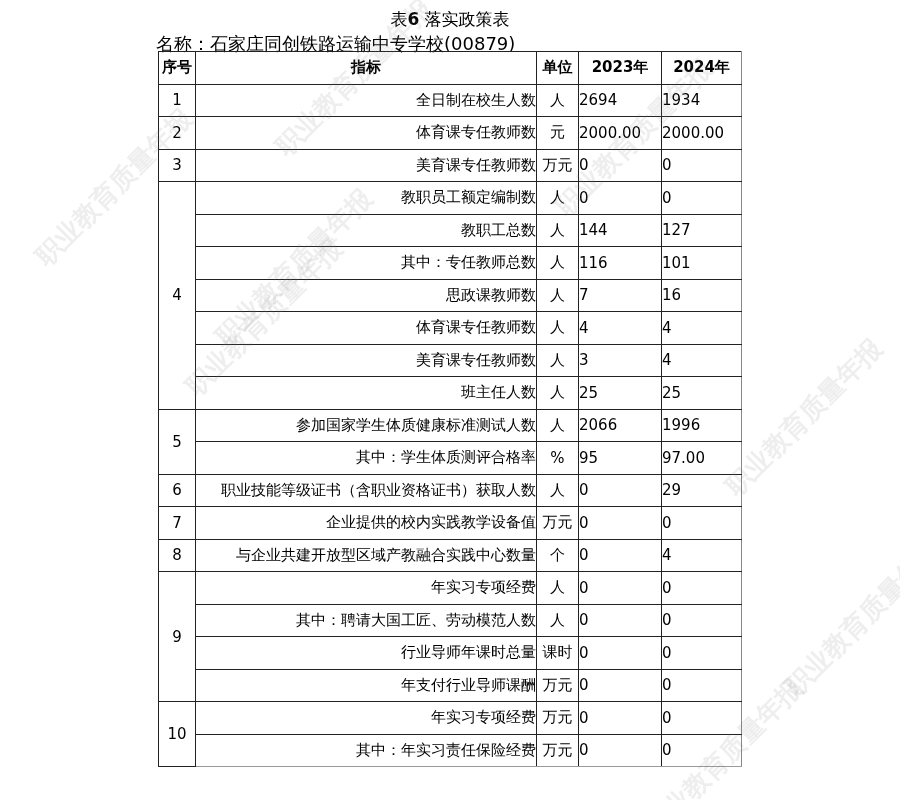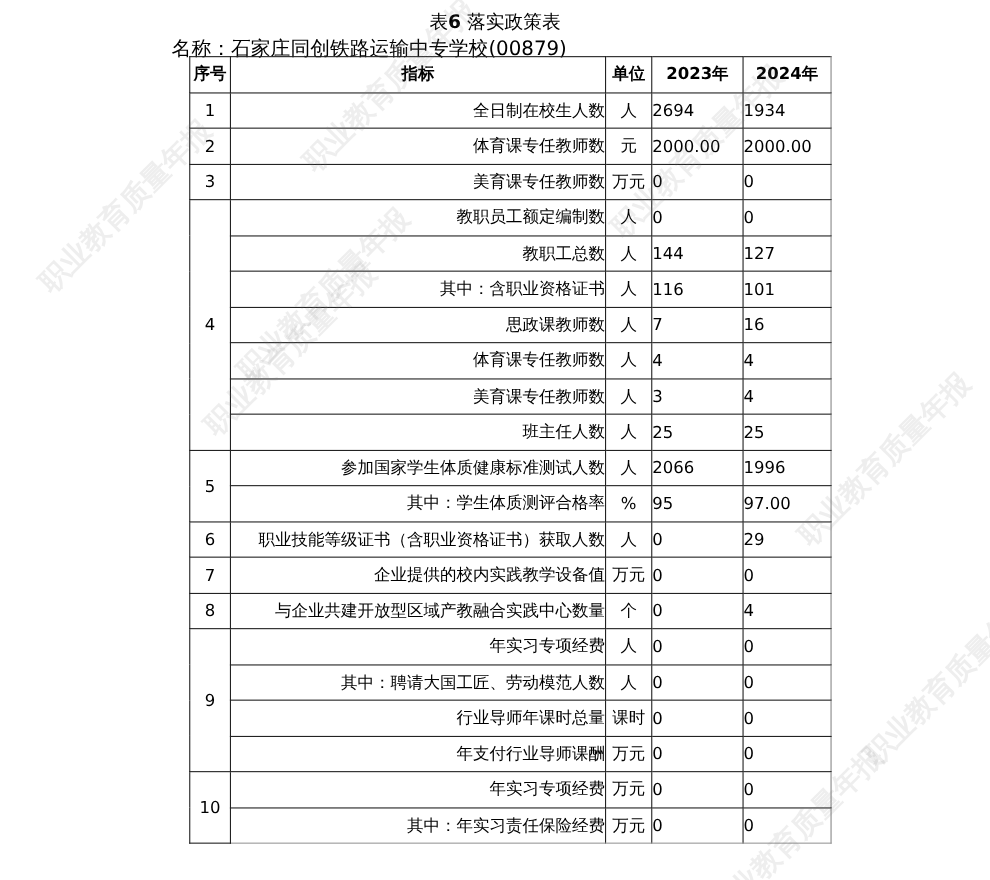--- a/index.html
+++ b/index.html
@@ -1,20 +1,20 @@
 <!DOCTYPE html>
 <html><head>
 <meta charset="utf-8">
 <style>
   html,body{margin:0;padding:0;background:#fff;}
   body{width:900px;height:800px;position:relative;overflow:hidden;font-family:"DejaVu Sans","Liberation Sans",sans-serif;color:#000;}
   .title{position:absolute;left:0;width:900px;top:8px;text-align:center;font-size:17px;}
   .title b{font-weight:bold;}
   .subtitle{position:absolute;left:156px;top:32px;font-size:18px;}
-  table{position:absolute;left:172px;top:51px;border-collapse:collapse;table-layout:fixed;}
+  table{position:absolute;left:158px;top:51px;border-collapse:collapse;table-layout:fixed;}
   td,th{border:1.5px solid #222;height:31.5px;padding:0;font-size:15px;font-weight:normal;}
   th{font-weight:bold;text-align:center;}
   td.seq{text-align:center;}
   td.ind{text-align:right;padding-left:2px;white-space:nowrap;}
   td.ind.sub{padding-left:48px;}
   td.unit{text-align:center;}
   td.num{text-align:left;}
   tr:last-child td{border-bottom-color:#999;}
   td:last-child,th:last-child{border-right-color:#888;}
   .wm{position:absolute;color:rgba(120,120,120,0.13);font-size:26px;transform:rotate(-45deg);white-space:nowrap;pointer-events:none;font-weight:bold;}
@@ -71,21 +71,21 @@
         <td class="num">0</td>
         <td class="num">0</td>
       </tr>
       <tr>
         <td class="ind">教职工总数</td>
         <td class="unit">人</td>
         <td class="num">144</td>
         <td class="num">127</td>
       </tr>
       <tr>
-        <td class="ind">其中：含职业资格证书</td>
+        <td class="ind">其中：专任教师总数</td>
         <td class="unit">人</td>
         <td class="num">116</td>
         <td class="num">101</td>
       </tr>
       <tr>
         <td class="ind sub">思政课教师数</td>
         <td class="unit">人</td>
         <td class="num">7</td>
         <td class="num">16</td>
       </tr>

